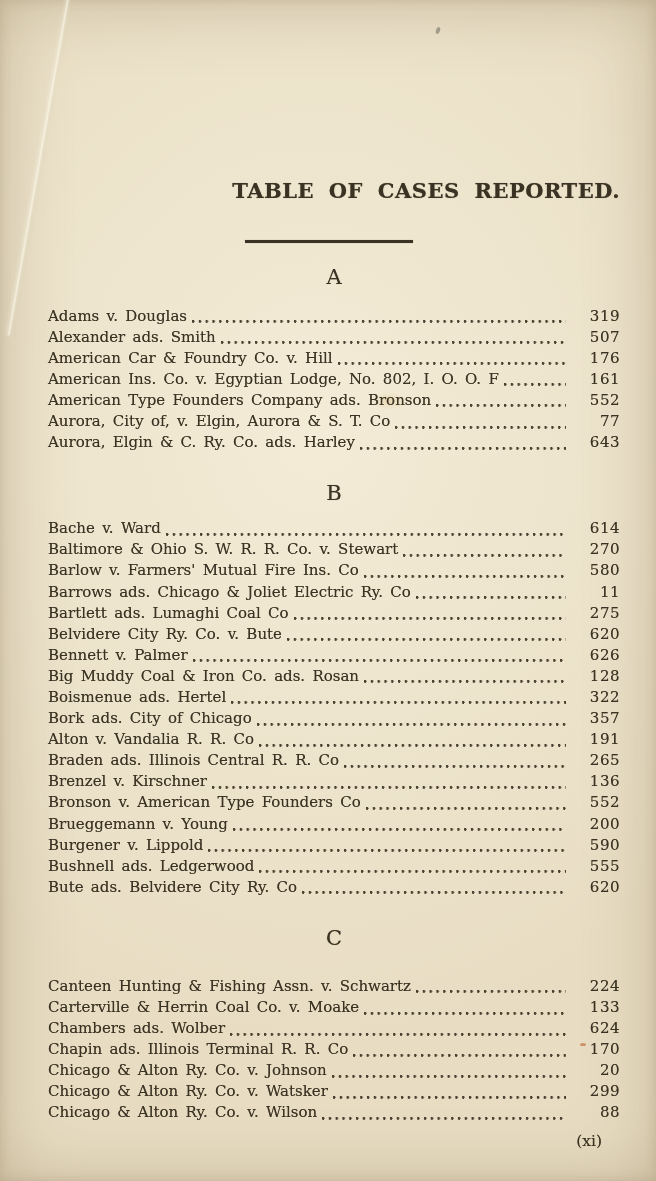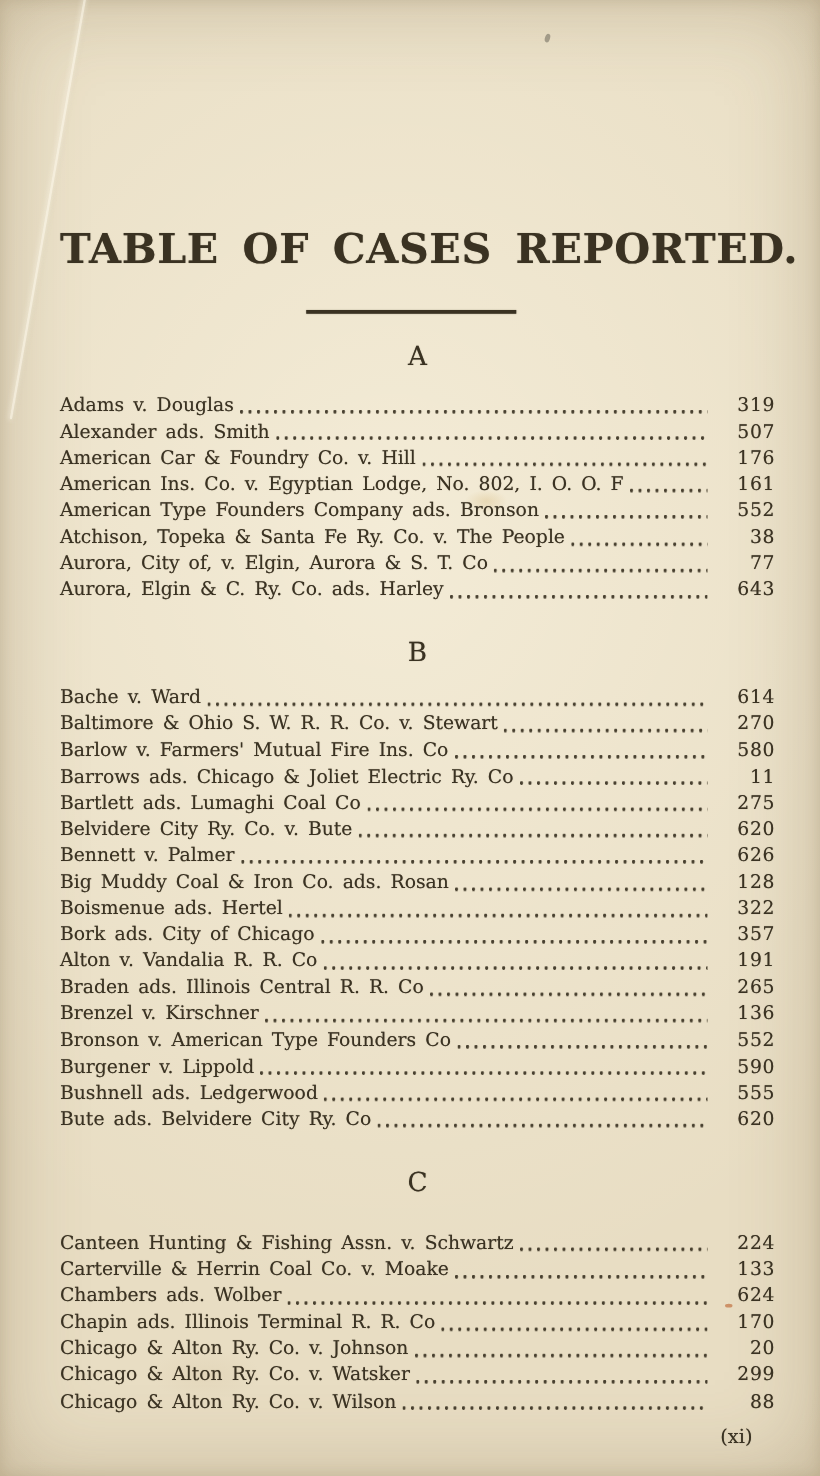--- a/index.html
+++ b/index.html
@@ -24,21 +24,21 @@
     color:var(--ink);
     overflow:hidden;
   }
   .content{
     position:relative;
     padding:0 36px 0 48px; 
   }
   .title{
     padding-top:163px;
     text-align:right;
-    font-size:33px;
+    font-size:21px;
     line-height:27px;
     letter-spacing:.5px;
     word-spacing:7px;
     white-space:nowrap;
     text-shadow:0 0 .7px rgba(58,50,34,.6);
   }
   .rule{
     width:168px;height:2.5px;
     background:var(--ink);
     margin:36px auto 0;
@@ -153,25 +153,20 @@
               <span class="case-name">American Ins. Co. v. Egyptian Lodge, No. 802, I. O. O. F</span>
               <span class="leader"></span>
               <span class="page-num">161</span>
             </div>
             <div class="entry">
               <span class="case-name">American Type Founders Company ads. Bronson</span>
               <span class="leader"></span>
               <span class="page-num">552</span>
             </div>
             <div class="entry">
-              <span class="case-name">Atchison, Topeka &amp; Santa Fe Ry. Co. v. The People</span>
-              <span class="leader"></span>
-              <span class="page-num">38</span>
-            </div>
-            <div class="entry">
               <span class="case-name">Aurora, City of, v. Elgin, Aurora &amp; S. T. Co</span>
               <span class="leader"></span>
               <span class="page-num">77</span>
             </div>
             <div class="entry">
               <span class="case-name">Aurora, Elgin &amp; C. Ry. Co. ads. Harley</span>
               <span class="leader"></span>
               <span class="page-num">643</span>
             </div>
           </div>
@@ -241,20 +236,25 @@
             </div>
             <div class="entry">
               <span class="case-name">Brenzel v. Kirschner</span>
               <span class="leader"></span>
               <span class="page-num">136</span>
             </div>
             <div class="entry">
               <span class="case-name">Bronson v. American Type Founders Co</span>
               <span class="leader"></span>
               <span class="page-num">552</span>
+            </div>
+            <div class="entry">
+              <span class="case-name">Brueggemann v. Young</span>
+              <span class="leader"></span>
+              <span class="page-num">200</span>
             </div>
             <div class="entry">
               <span class="case-name">Burgener v. Lippold</span>
               <span class="leader"></span>
               <span class="page-num">590</span>
             </div>
             <div class="entry">
               <span class="case-name">Bushnell ads. Ledgerwood</span>
               <span class="leader"></span>
               <span class="page-num">555</span>

